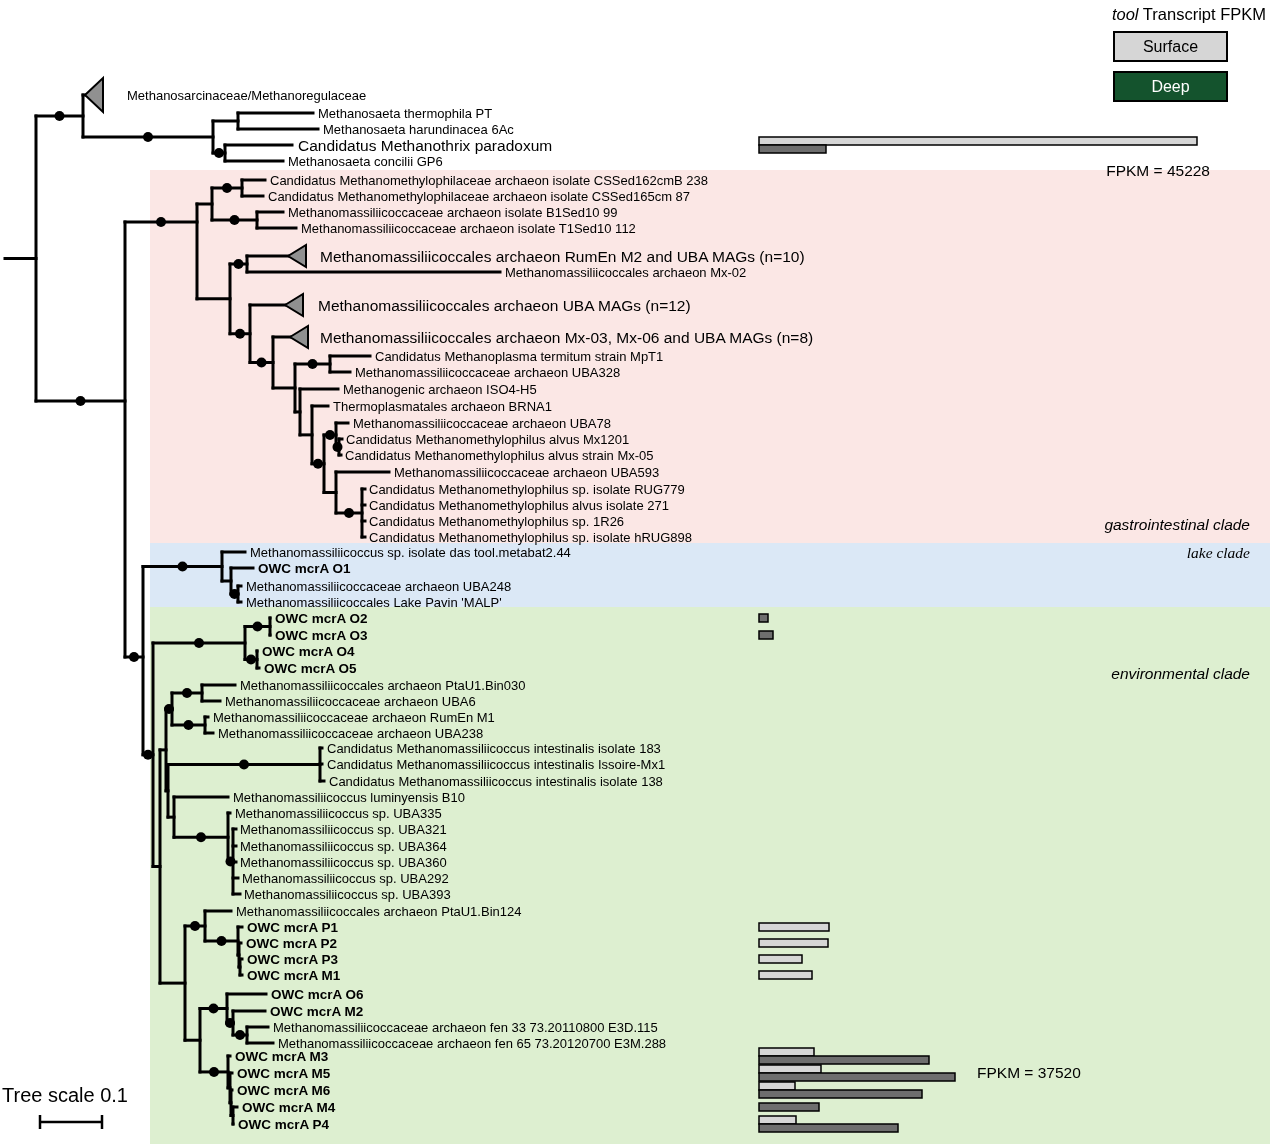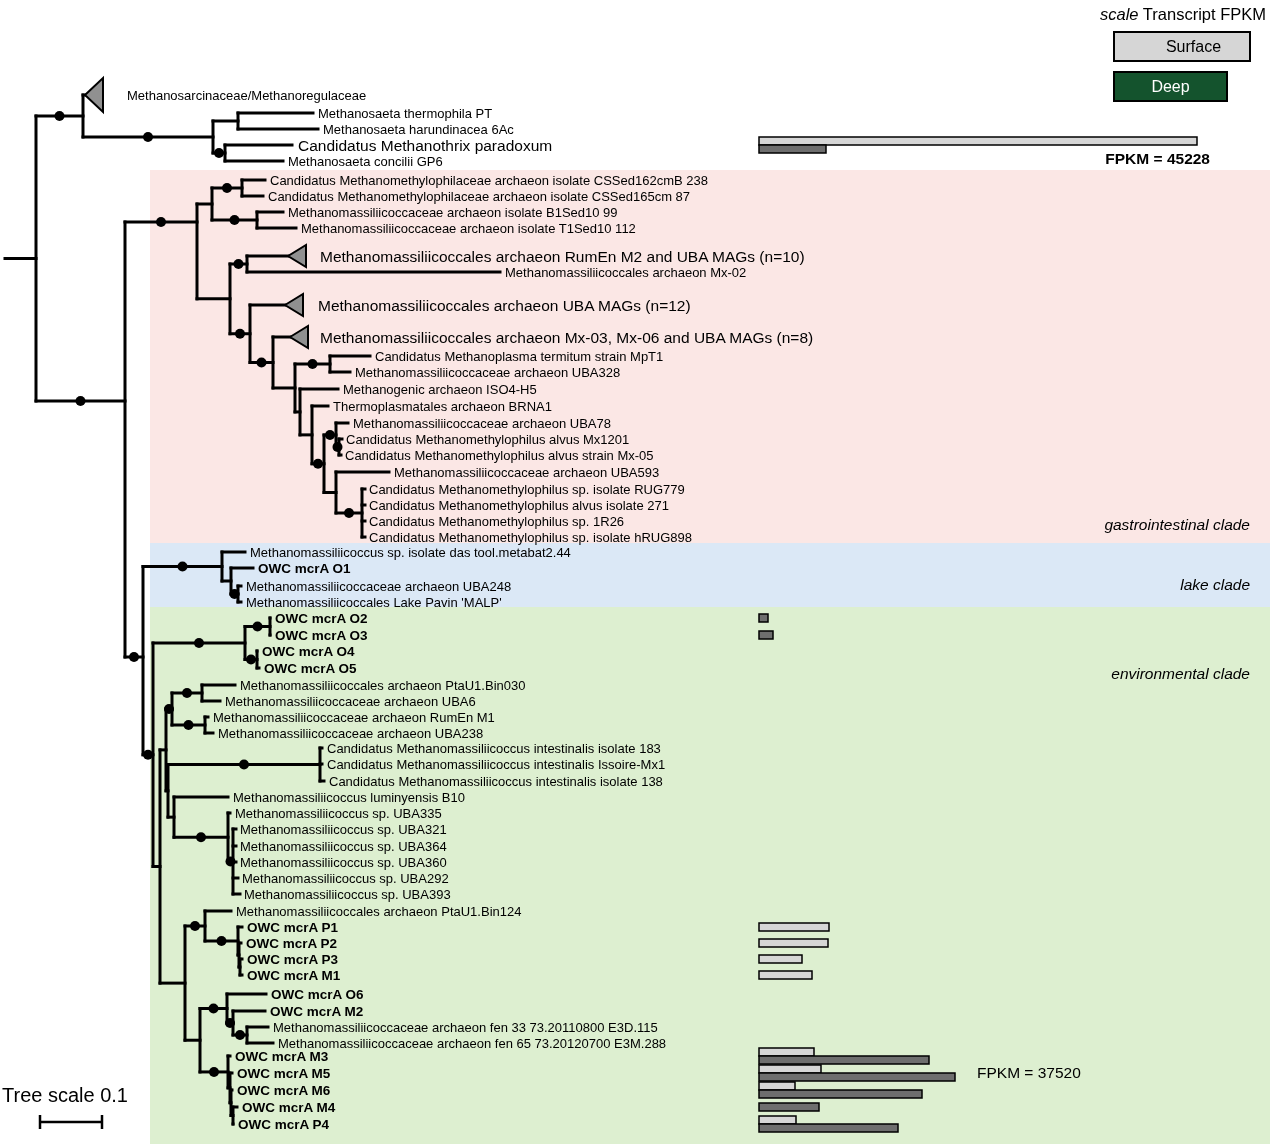--- a/index.html
+++ b/index.html
@@ -9,24 +9,24 @@
   #tree-svg text{font-family:"Liberation Sans",sans-serif;font-size:13px;fill:#000;}
   #tree-svg text.bold{font-weight:700;font-size:13.5px;}
   #tree-svg text.big{font-size:15.5px;}
   .legend-title{position:absolute;top:5px;right:14px;font-size:16.5px;}
   .swatch{position:absolute;left:1113px;width:111px;height:27px;border:2px solid #000;
           text-align:center;font-size:16px;line-height:27px;}
   .swatch.surface{top:31px;}
   .swatch.deep{top:71px;color:#fff;}
   .clade-label{position:absolute;right:30px;font-style:italic;font-size:15.5px;margin-top:9px;}
   .clade-gastro{top:507px;}
-  .clade-lake{top:567px;}
+  .clade-lake{top:535px;font-family:Liberation Serif, serif;}
   .clade-env{top:656px;}
   .fpkm-note{position:absolute;font-size:15.5px;}
-  .fpkm-top{top:150px;right:70px;font-weight:bold;}
+  .fpkm-top{top:162px;right:70px;}
   .fpkm-bottom{top:1064px;left:977px;}
   .tree-scale-label{position:absolute;left:2px;top:1084px;font-size:20px;}
 </style>
 </head>
 <body>
 
 <div class="stage">
   <svg id="tree-svg" width="1280" height="1144" viewBox="0 0 1280 1144">
       <rect x="150" y="170" width="1120" height="373" fill="#fbe7e5"></rect>
       <rect x="150" y="543" width="1120" height="64" fill="#dbe8f6"></rect>
@@ -324,23 +324,23 @@
         <text x="237" y="1077.5" class="bold">OWC mcrA M5</text>
         <text x="237" y="1094.5" class="bold">OWC mcrA M6</text>
         <text x="242" y="1111.5" class="bold">OWC mcrA M4</text>
         <text x="238" y="1128.5" class="bold">OWC mcrA P4</text>
       </g>
       <line x1="40" y1="1122" x2="102" y2="1122" stroke="#000000" stroke-width="2.5"></line>
       <line x1="40" y1="1115" x2="40" y2="1129" stroke="#000000" stroke-width="2.5"></line>
       <line x1="102" y1="1115" x2="102" y2="1129" stroke="#000000" stroke-width="2.5"></line>
     </svg>
 
-  <div class="legend-title"><i>scale</i><span> Transcript FPKM</span></div>
-
-  <div class="swatch surface" style="background: rgb(214, 214, 214); padding-left: 23px;">
+  <div class="legend-title"><i>tool</i><span> Transcript FPKM</span></div>
+
+  <div class="swatch surface" style="background: rgb(214, 214, 214);">
     <span>Surface</span>
   </div>
   <div class="swatch deep" style="background: #14532d;">
     <span>Deep</span>
   </div>
 
   <div class="clade-label clade-gastro">gastrointestinal clade</div>
   <div class="clade-label clade-lake">lake clade</div>
   <div class="clade-label clade-env">environmental clade</div>
 

